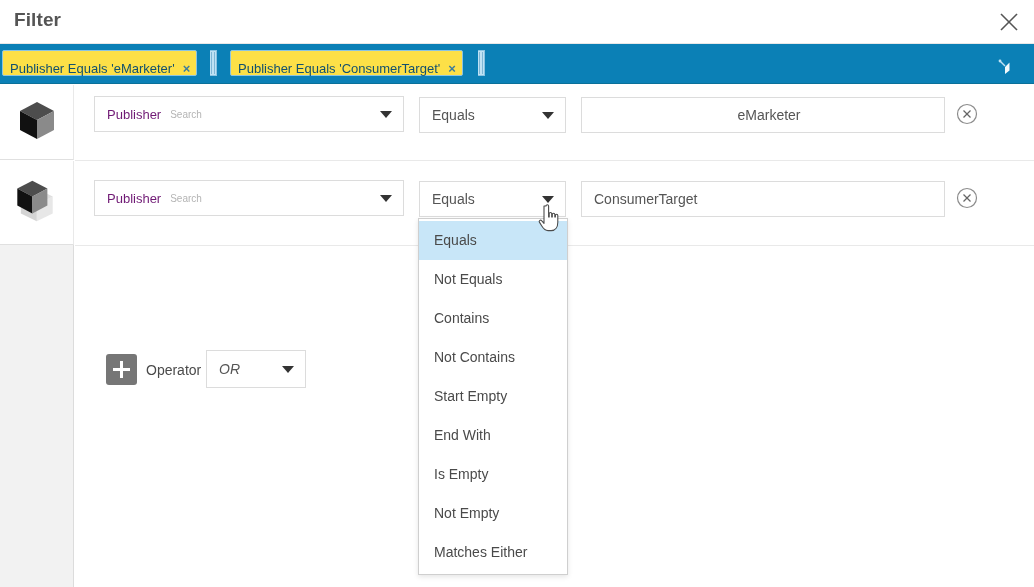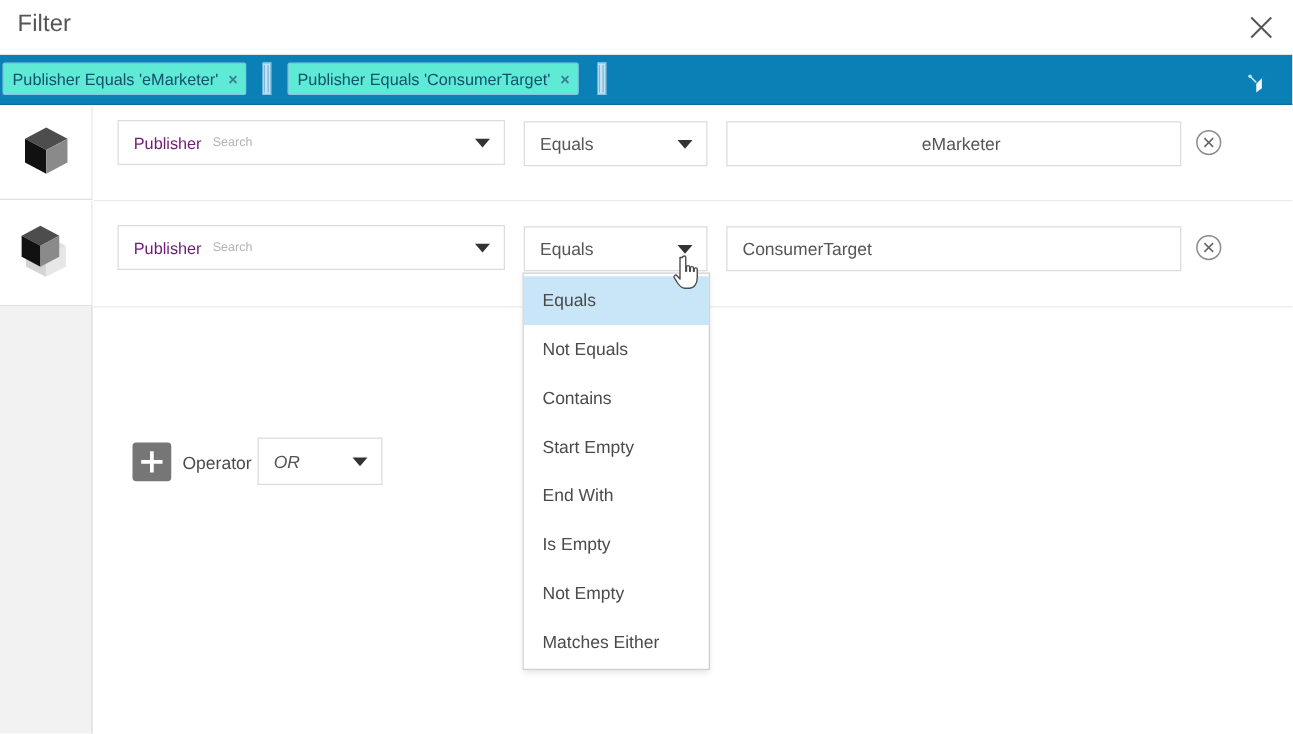--- a/index.html
+++ b/index.html
@@ -25,21 +25,21 @@
     background: #ffffff;
     border-bottom: 1px solid #e8e8e8;
     box-sizing: border-box;
   }
   .title-text {
     position: absolute;
     left: 14px;
     top: 9px;
     font-size: 19px;
     color: #555555;
-    font-weight: 400;
+    font-weight: 700;
     letter-spacing: .1px;
   }
   .close-btn {
     position: absolute;
     right: 8px;
     top: 5px;
     width: 34px;
     height: 34px;
     cursor: pointer;
   }
@@ -52,26 +52,26 @@
     width: 1034px;
     height: 40px;
     background: #0b80b6;
     box-sizing: border-box;
     border-bottom: 1px solid #0a7099;
   }
   .chip {
     position: absolute;
     top: 6px;
     height: 26px;
-    background: #5eead4;
+    background: #fde047;
     border: 1px solid #8bc4e2;
     border-radius: 2px;
     box-sizing: border-box;
     display: flex;
-    align-items: center;
+    align-items: flex-end;
     padding: 0 4px 0 7px;
     cursor: pointer;
   }
   .chip-label {
     font-size: 13px;
     color: #12506e;
     white-space: nowrap;
     line-height: 1;
   }
   .chip-x {
@@ -385,20 +385,21 @@
     <span class="fld-value">OR</span>
     <span class="caret"></span>
   </div>
 
 </div>
 
 <div class="menu">
   <div class="menu-item selected">Equals</div>
   <div class="menu-item">Not Equals</div>
   <div class="menu-item">Contains</div>
+  <div class="menu-item">Not Contains</div>
   <div class="menu-item">Start Empty</div>
   <div class="menu-item">End With</div>
   <div class="menu-item">Is Empty</div>
   <div class="menu-item">Not Empty</div>
   <div class="menu-item">Matches Either</div>
 </div>
 
 <svg class="cursor" viewBox="0 0 28 34">
   <path d="M10 3 c0-1.6 2.6-1.6 2.6 0 l0 11 0.6 0 0-3.4 c0-1.5 2.5-1.5 2.5 0 l0 3.4 0.6 0 0-2.6 c0-1.5 2.5-1.5 2.5 0 l0 2.6 0.6 0 0-1.6 c0-1.5 2.4-1.5 2.4 0 l0 6.8 c0 4.6-2.3 8.4-6.6 8.4 l-3.2 0 c-3.1 0-4.4-1.7-6.2-4.6 l-2.4-3.9 c-0.8-1.3 1.1-2.8 2.2-1.5 l2.4 2.7 0-17.3 z" fill="#ffffff" stroke="#4b4b4b" stroke-width="1.1" stroke-linejoin="round"></path>
 </svg>

